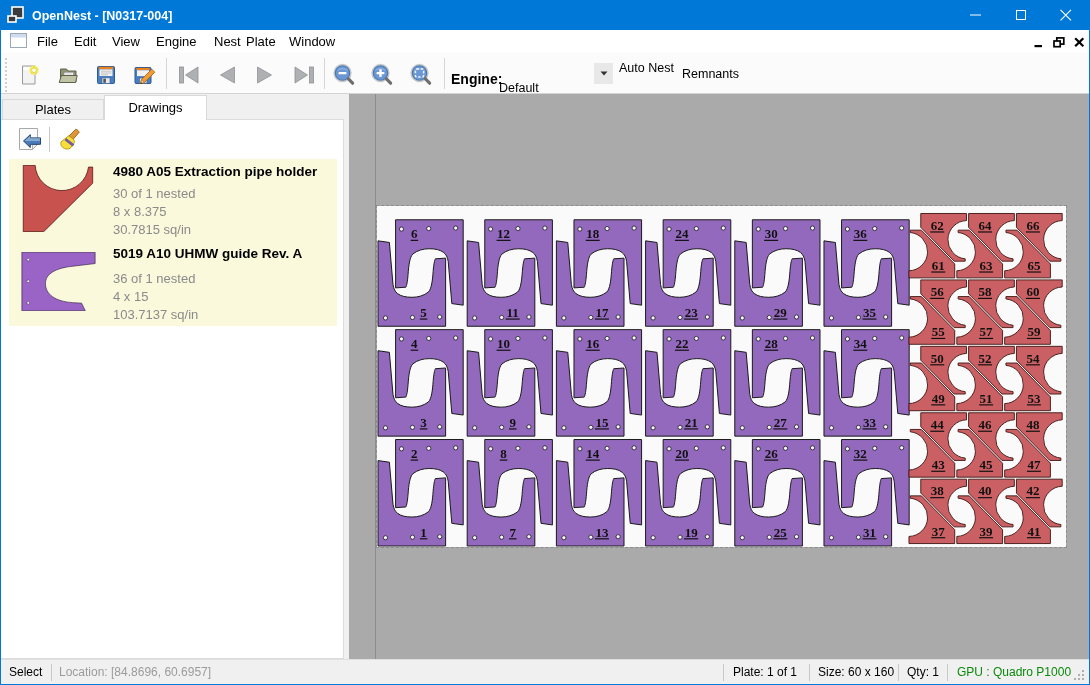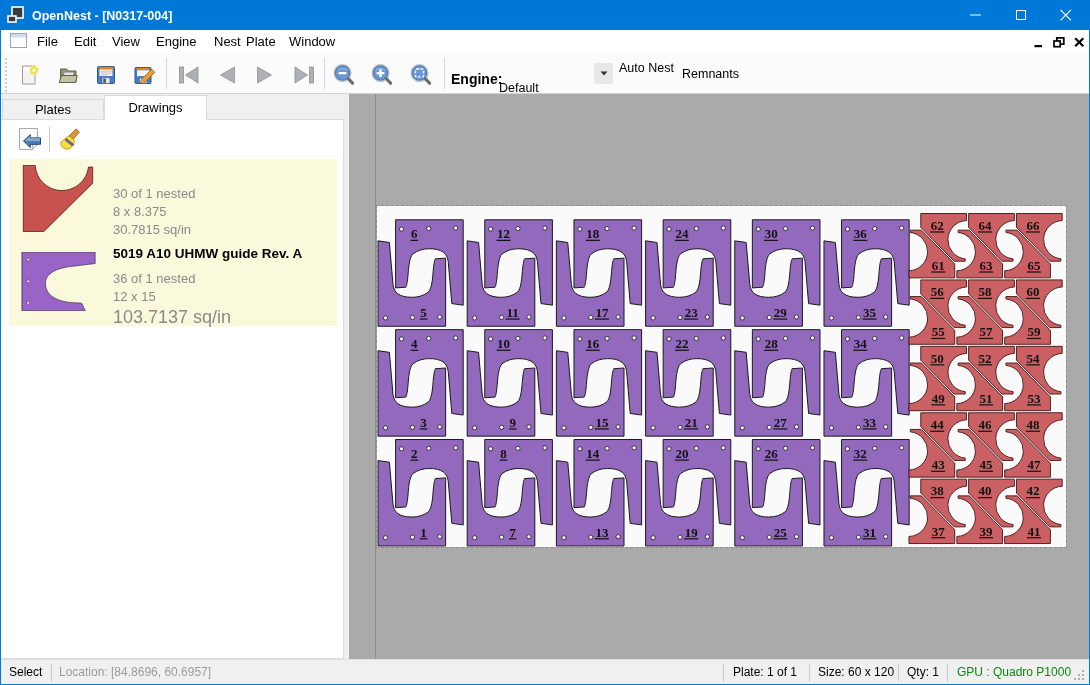--- a/index.html
+++ b/index.html
@@ -180,27 +180,28 @@
    <div class="yellow"></div>
    <svg width="72" height="67" viewBox="0 0 8.375 8" style="position:absolute;left:21px;top:45px">
 <path d="M 0.04,0.04 L 1.46,0.04 A 3.2,3.2 0 0 0 7.83,0.25 L 8.33,0.25 L 8.33,2.17 L 2.48,7.96 L 0.04,7.96 Z" fill="#c8524d" stroke="#471613" stroke-width="0.09"></path>
 </svg>
    <svg width="77" height="59" viewBox="0 0 15 12" style="position:absolute;left:19px;top:132px">
 <path d="M 0.05,0.05 L 14.95,0.05 L 14.95,2.35 L 10.4,2.9 C 7.0,3.25 4.85,4.4 4.85,6.4 C 4.85,8.6 6.8,10.05 10.4,10.3 L 12.2,10.4 L 12.95,11.95 L 0.05,11.95 Z" fill="#9a63c6" stroke="#24133d" stroke-width="0.12"></path>
 <circle cx="1.35" cy="1.55" r="0.27" fill="#fff" stroke="#24133d" stroke-width="0.09"></circle>
 <circle cx="1.35" cy="5.95" r="0.27" fill="#fff" stroke="#24133d" stroke-width="0.09"></circle>
 <circle cx="1.35" cy="10.35" r="0.27" fill="#fff" stroke="#24133d" stroke-width="0.09"></circle>
 </svg>
+   <div style="position:absolute;left:112px;top:44px;font-size:13.5px;font-weight:bold">4980 A05 Extraction pipe holder</div>
    <div class="gray" style="position:absolute;left:112px;top:66px;font-size:13px">30 of 1 nested</div>
    <div class="gray" style="position:absolute;left:112px;top:84px;font-size:13px">8 x 8.375</div>
    <div class="gray" style="position:absolute;left:112px;top:102px;font-size:13px">30.7815 sq/in</div>
    <div style="position:absolute;left:112px;top:126px;font-size:13.5px;font-weight:bold">5019 A10 UHMW guide Rev. A</div>
    <div class="gray" style="position:absolute;left:112px;top:151px;font-size:13px">36 of 1 nested</div>
-   <div class="gray" style="position:absolute;left:112px;top:169px;font-size:13px">12 x 15</div>
-   <div class="gray" style="position:absolute;left:112px;top:187px;font-size:18px">103.7137 sq/in</div>
+   <div class="gray" style="position:absolute;left:112px;top:169px;font-size:13px">4 x 15</div>
+   <div class="gray" style="position:absolute;left:112px;top:187px;font-size:13px">103.7137 sq/in</div>
   </div>
  </div>
  <div class="splitter"></div>
  <div class="canvas">
   <div class="vline"></div>
   <div class="plate">
         <svg width="689" height="341" viewBox="0 0 688.8 341.4" style="position:absolute;left:0;top:0">
 <defs>
 <g id="pp">
               <path d="M 0,0.3 L 11.4,1.9 L 15.0,44.0 C 15.8,48.5 17.0,51.0 19.5,53.0 C 23.0,55.8 28.0,56.8 34.0,56.8 C 40.0,56.8 46.0,55.2 50.5,51.5 C 53.5,48.5 54.6,40.0 55.2,31.0 C 55.8,24.0 56.5,20.0 57.4,18.3 L 67.7,17.6 L 67.7,85.8 L 0,85.8 Z" fill="#9369bd" stroke="#1a1a1a" stroke-width="1"></path>
@@ -414,21 +415,21 @@
       </div>
  </div>
 </div>
 <div class="statusbar">
  <span style="position:absolute;left:8px;top:5px">Select</span>
  <div class="ssep" style="left:50px"></div>
  <span class="gray" style="position:absolute;left:58px;top:5px;color:#9b9b9b">Location: [84.8696, 60.6957]</span>
  <div class="ssep" style="left:722px"></div>
  <span style="position:absolute;left:732px;top:5px">Plate: 1 of 1</span>
  <div class="ssep" style="left:808px"></div>
- <span style="position:absolute;left:817px;top:5px">Size: 60 x 120</span>
+ <span style="position:absolute;left:817px;top:5px">Size: 60 x 160</span>
  <div class="ssep" style="left:897px"></div>
  <span style="position:absolute;left:906px;top:5px">Qty: 1</span>
  <div class="ssep" style="left:946px"></div>
  <span style="position:absolute;left:956px;top:5px;color:#0a8a0a">GPU : Quadro P1000</span>
  <svg width="12" height="12" style="position:absolute;left:1073px;top:9px">
       <circle cx="9" cy="2" r="1" fill="#9a9a9a"></circle>
       <circle cx="9" cy="6" r="1" fill="#9a9a9a"></circle>
       <circle cx="9" cy="10" r="1" fill="#9a9a9a"></circle>
       <circle cx="5" cy="6" r="1" fill="#9a9a9a"></circle>
       <circle cx="5" cy="10" r="1" fill="#9a9a9a"></circle>

